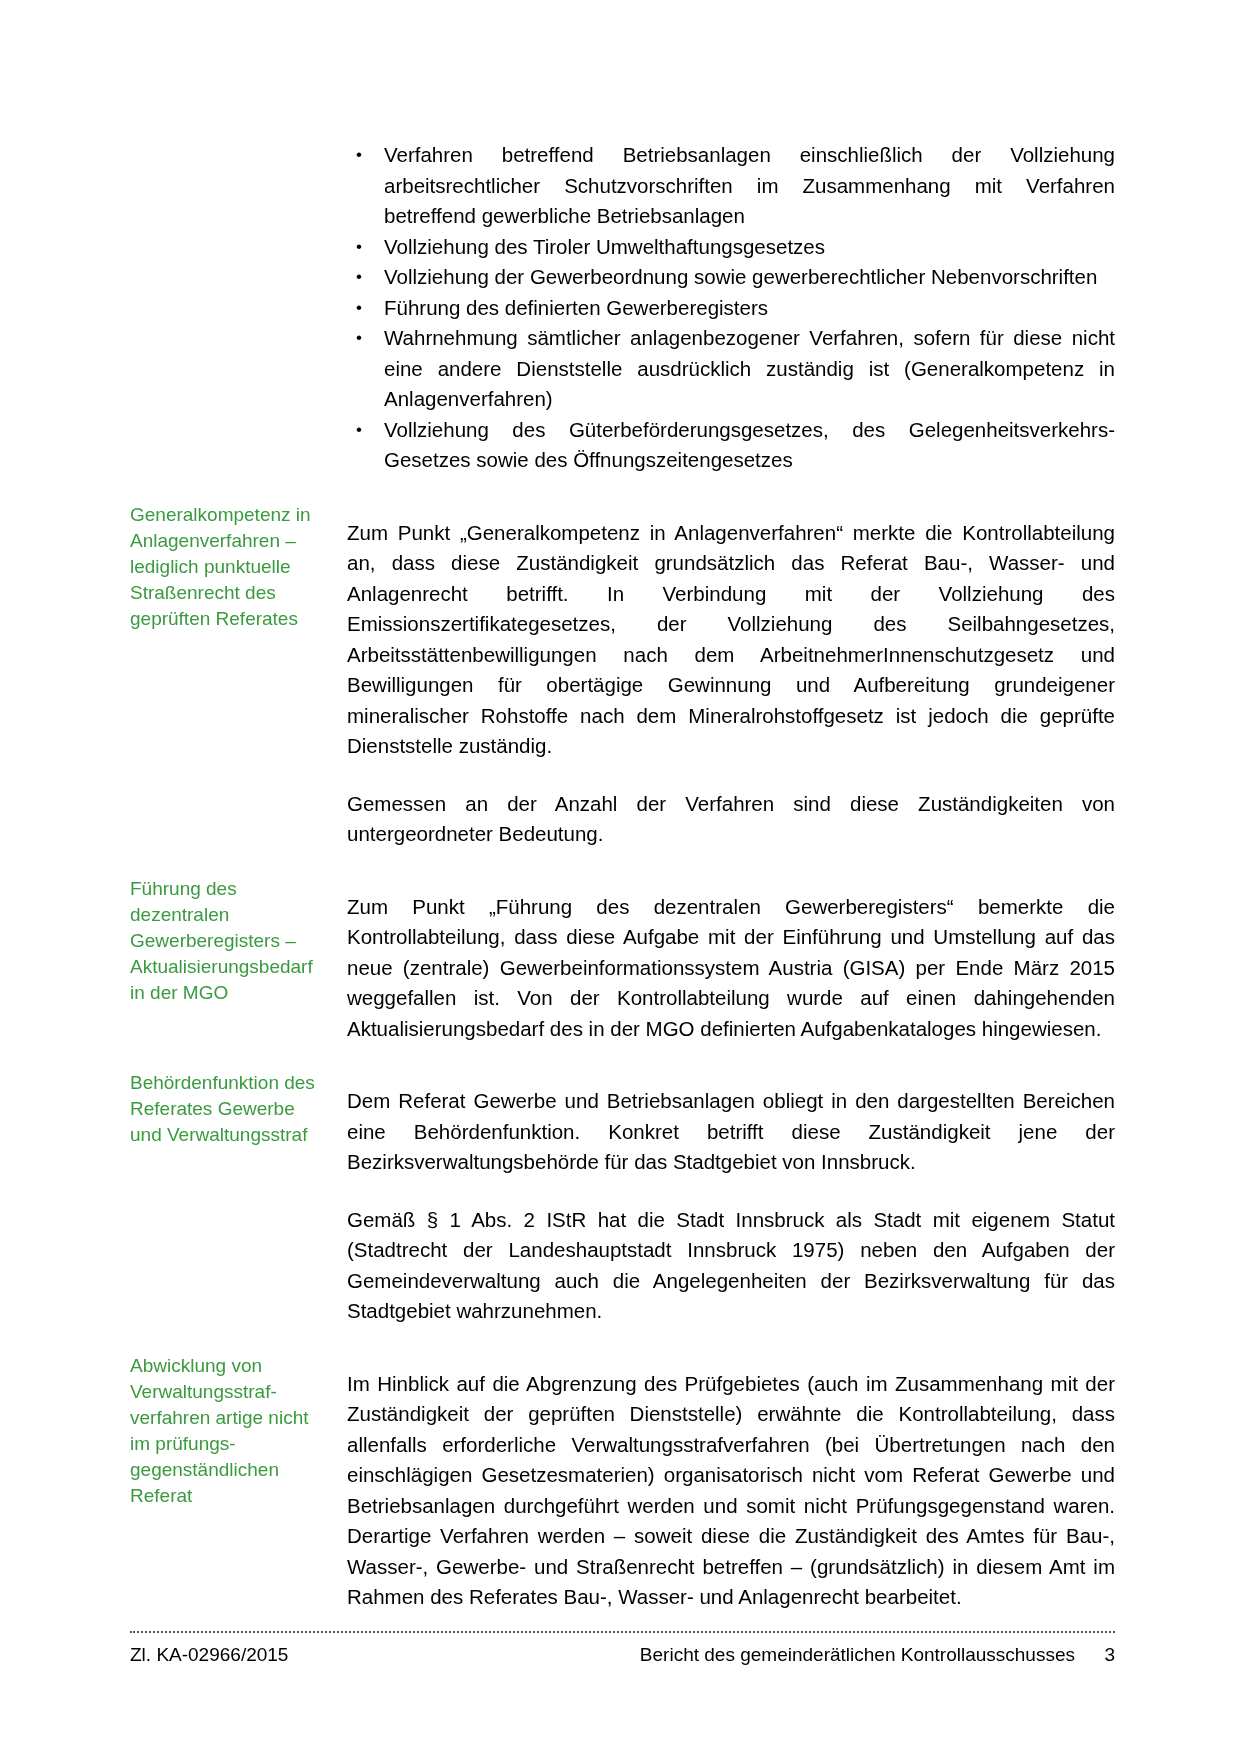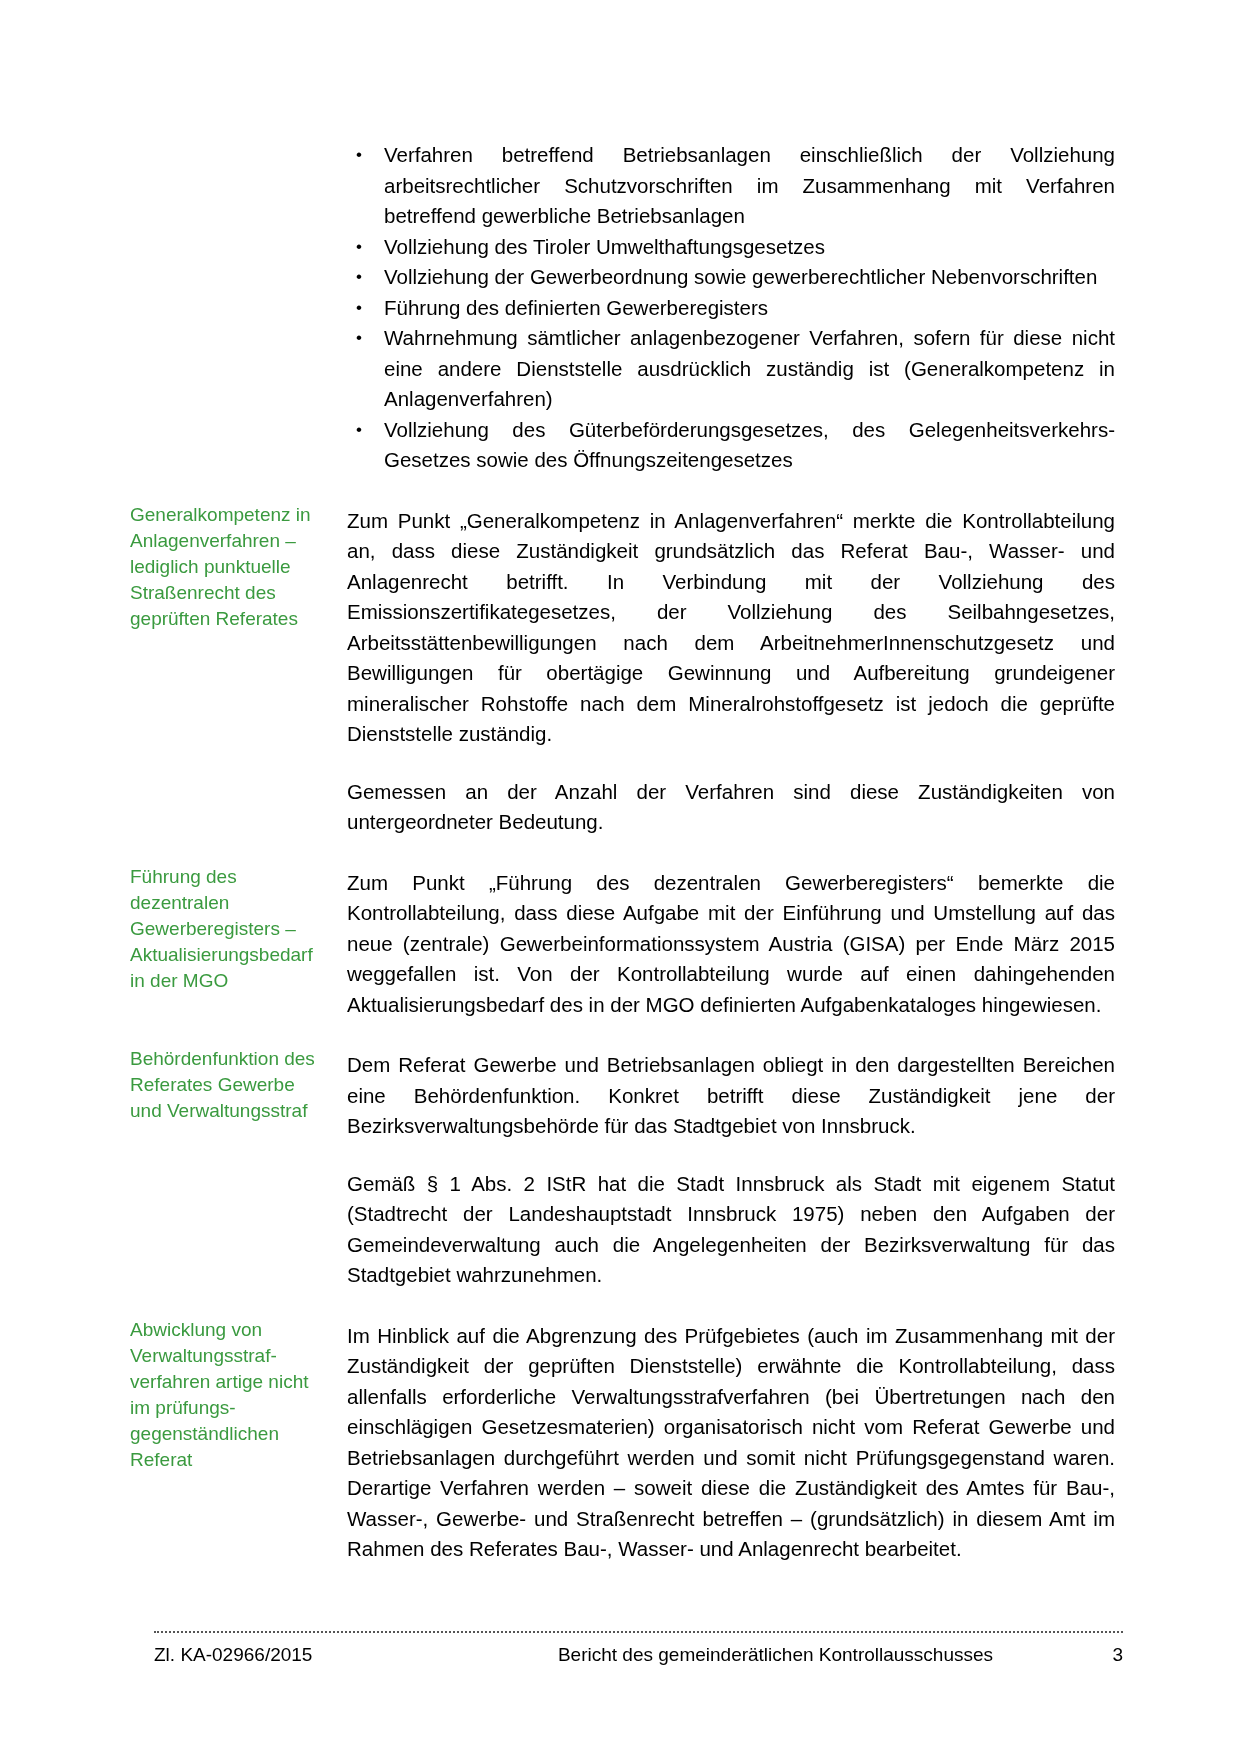--- a/index.html
+++ b/index.html
@@ -70,48 +70,47 @@
   }
   .body-col {
     flex: 1 1 auto;
     font-size: 20.5px;
     line-height: 30.5px;
     text-align: justify;
     color: #000;
     hyphens: manual;
   }
   .body-col p {
-    margin: 4px 0 0 0;
+    margin: 16px 0 0 0;
   }
   .body-col p + p {
     margin-top: 27px;
   }
 
   
   .footer {
     position: absolute;
     left: 130px;
-    right: 118px;
+    right: 126px;
     bottom: 88px;
-    margin-left: 24px;
   }
   .footer-rule {
     border-top: 2px dotted #555;
     width: 100%;
     height: 0;
     margin-bottom: 11px;
   }
   .footer-row {
     display: flex;
     align-items: baseline;
     font-size: 19px;
     color: #000;
   }
   .footer-left { flex: 0 0 300px; }
-  .footer-center { flex: 1 1 auto; text-align: center; margin-left: 14px;}
+  .footer-center { flex: 1 1 auto; text-align: right; margin-left: 14px;}
   .footer-right { flex: 0 0 40px; text-align: right; }
 </style>
 </head>
 <body>
 
 <div class="page">
 
   <div class="content">
 
     <ul class="bullet-list">

